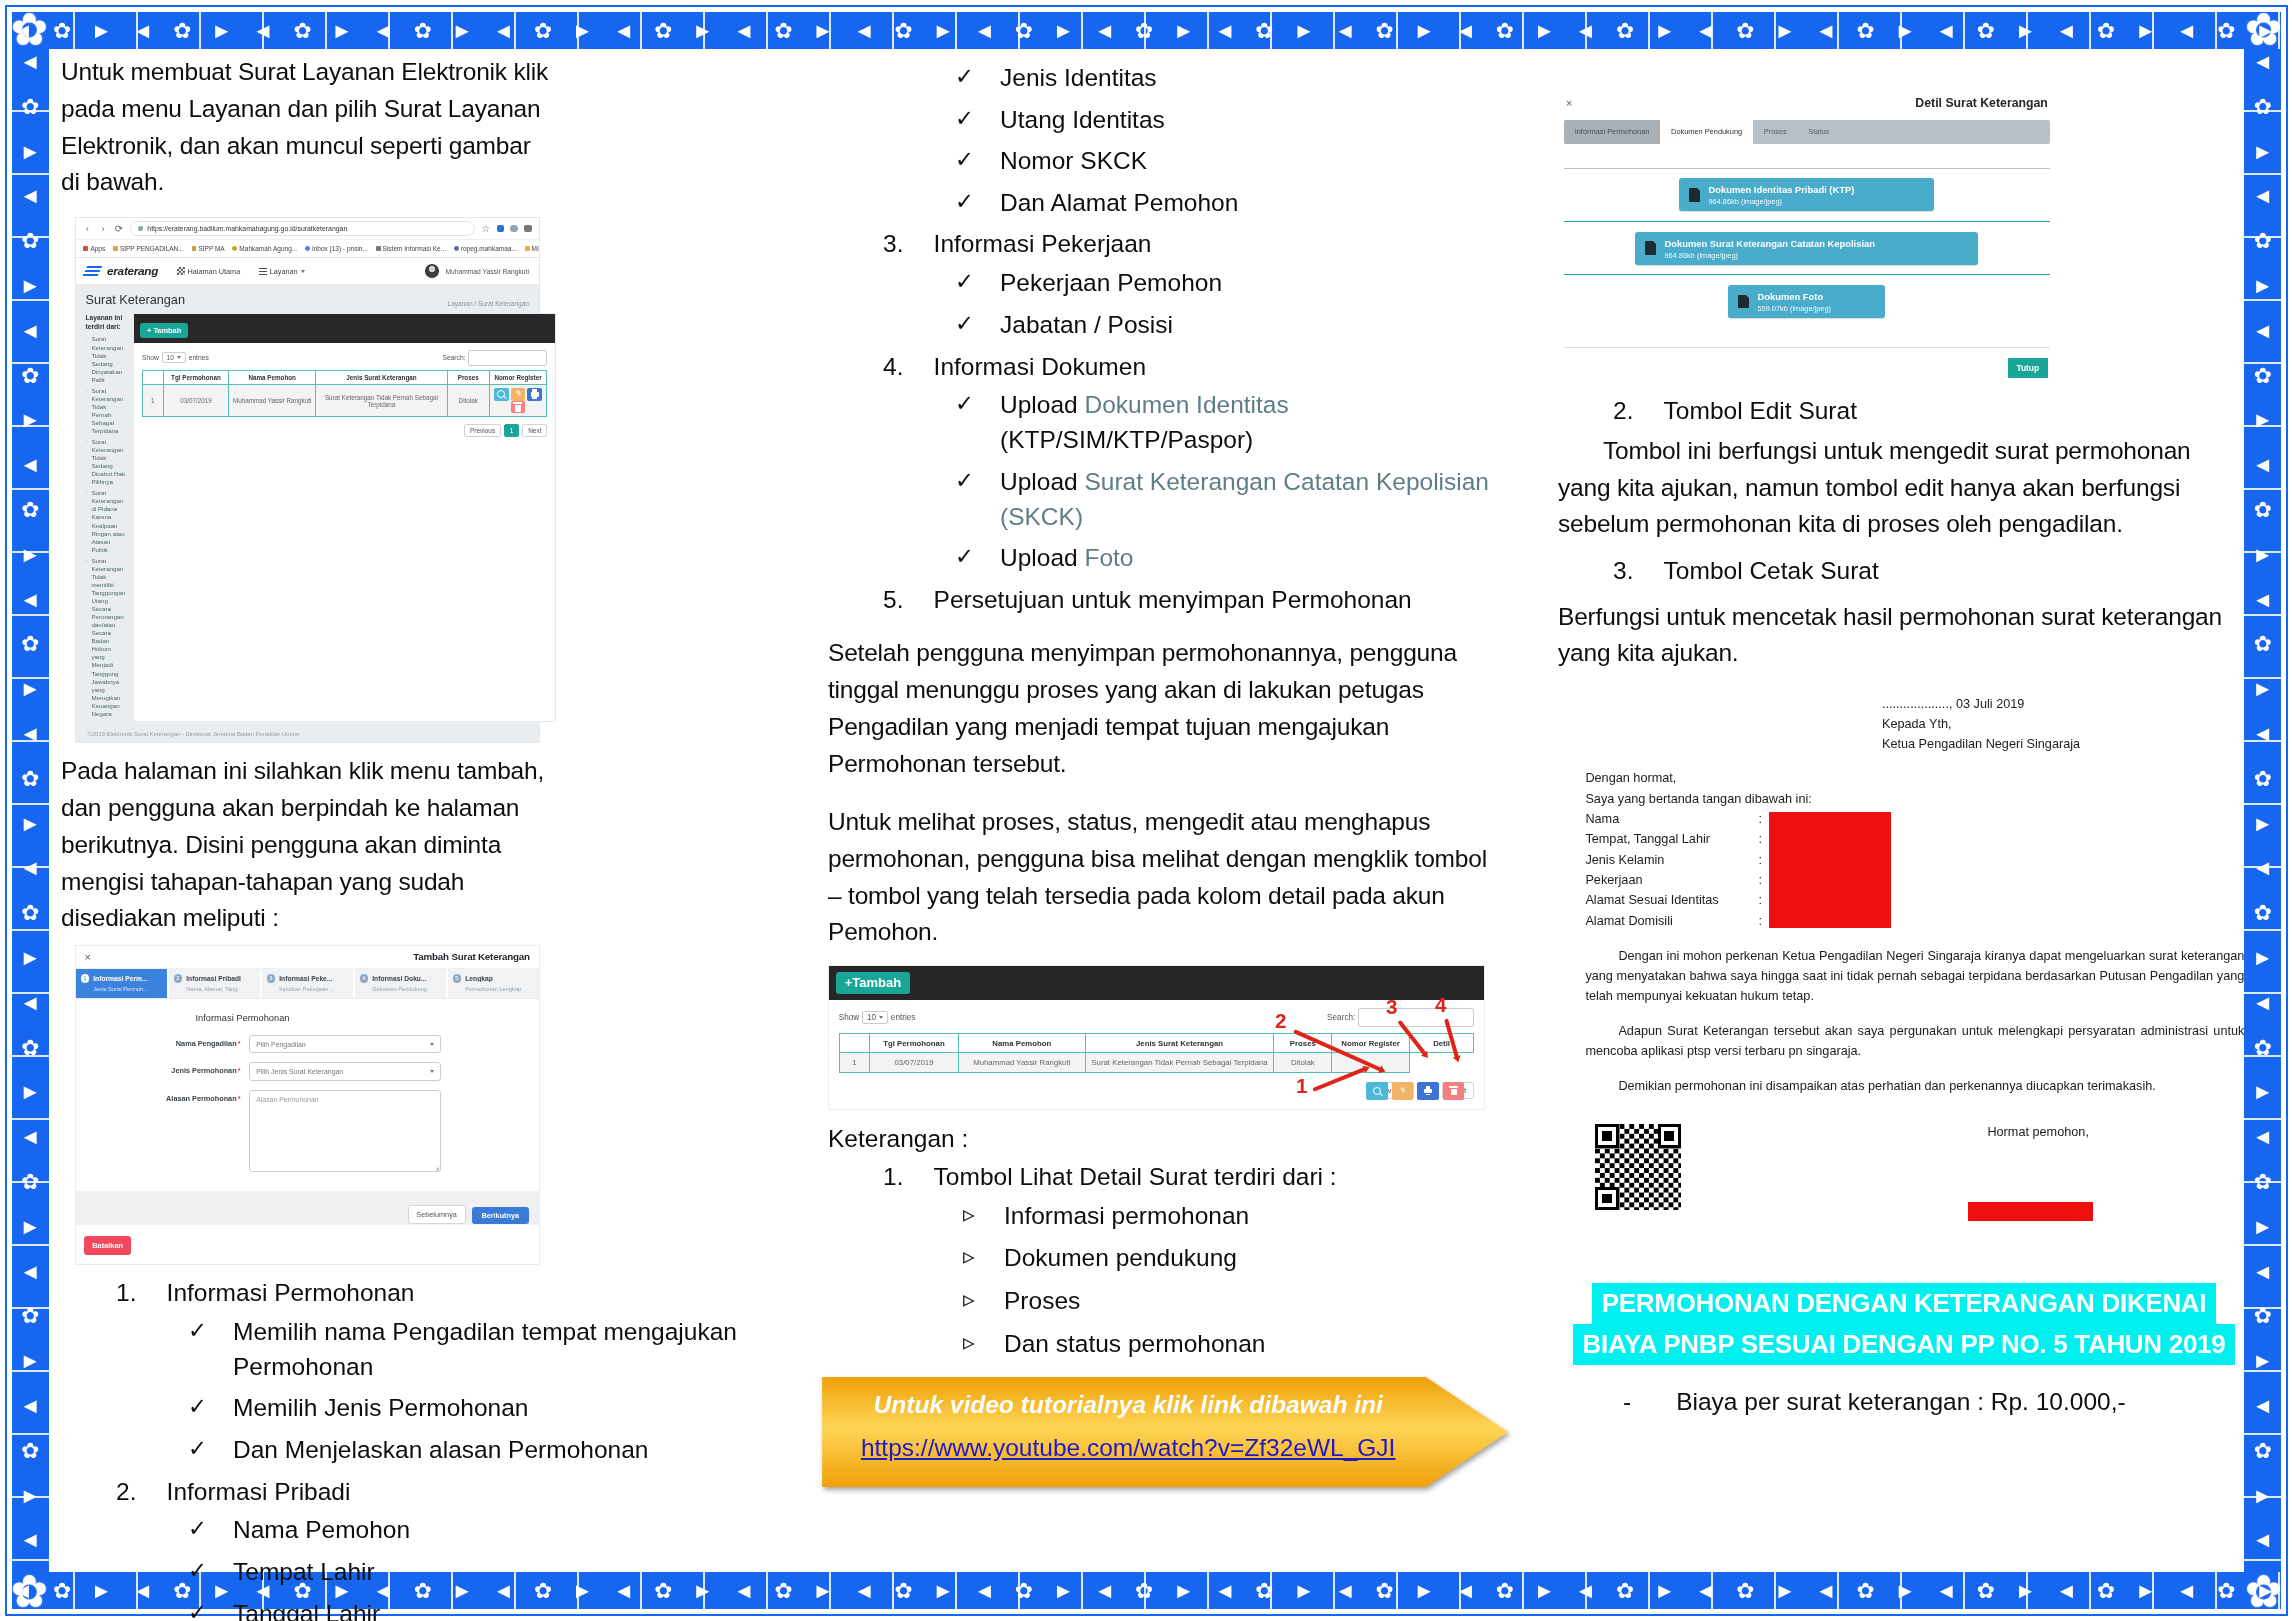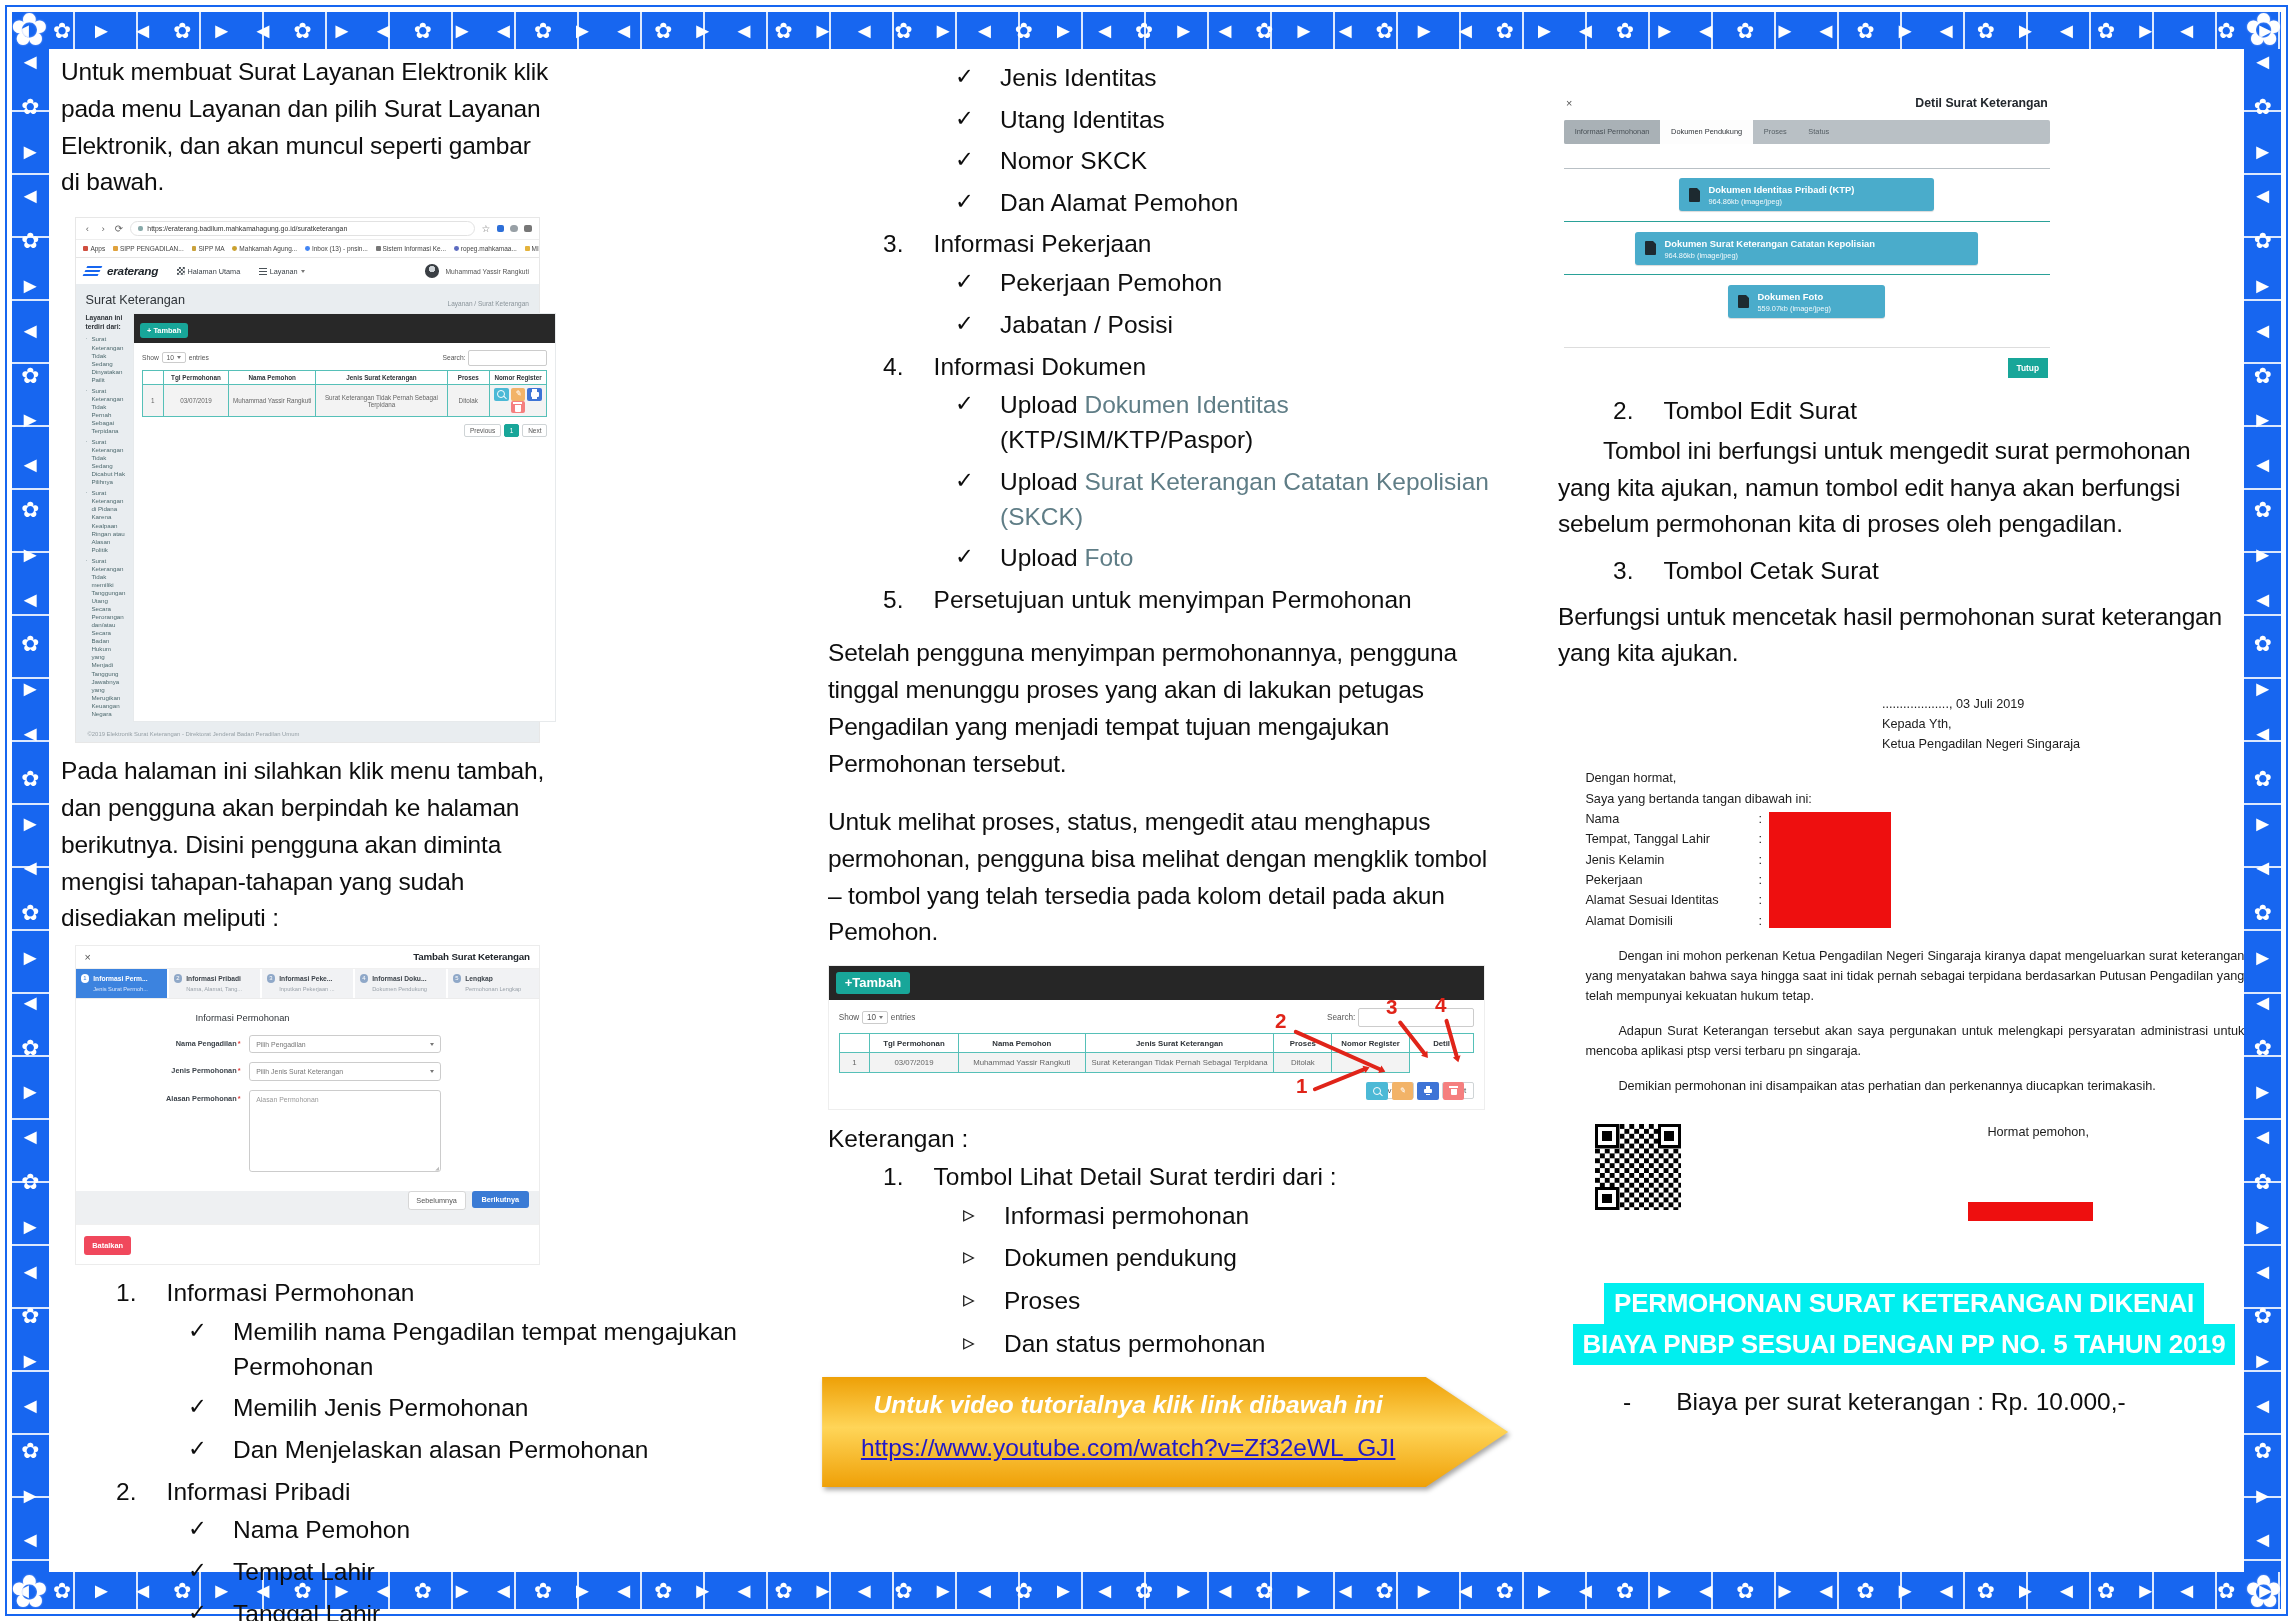--- a/index.html
+++ b/index.html
@@ -123,21 +123,21 @@
   .st-sub{font-size:5.7px;color:#9aa2aa;margin:2.9px 0 0 12.7px;white-space:nowrap;overflow:hidden;}
   .step.active .st-sub{color:#dce8fb;}
   .m-body{padding:11.8px 9.8px 9.8px;}
   .m-sec{font-size:9.3px;color:#2e3338;margin:2px 0 11.8px 110px;}
   .f-row{display:flex;margin-bottom:8.8px;}
   .f-lab{width:155px;text-align:right;font-size:7.3px;font-weight:bold;color:#3c434a;padding:3.9px 8.8px 0 0;}
   .req::after{content:"*";color:#e23c3c;margin-left:1px;}
   .f-sel{width:178px;height:16.7px;border:1px solid #ccc;border-radius:2.9px;display:flex;align-items:center;justify-content:space-between;padding:0 5.9px;font-size:6.9px;color:#777;background:#fff;}
   .f-area{width:178px;height:71px;border:1px solid #ccc;border-radius:2.9px;padding:4.9px 5.9px;font-size:6.9px;color:#999;background:#fff;position:relative;}
   .f-area::after{content:"◢";position:absolute;right:1px;bottom:0;font-size:4.9px;color:#bbb;}
-  .m-band{background:#eef0f2;height:33px;display:flex;justify-content:flex-end;align-items:flex-start;gap:5.9px;padding:0 9.8px;}
+  .m-band{background:#eef0f2;height:33px;display:flex;justify-content:flex-end;align-items:flex-end;gap:5.9px;padding:0 9.8px;}
   .btn-light{background:#fff;border:1px solid #d6d6d6;color:#555;font-size:7.3px;padding:3.9px 7.8px;border-radius:2.9px;}
   .btn-blue{background:#3a7bd5;color:#fff;font-weight:bold;font-size:7.3px;padding:3.9px 9.8px;border-radius:2.9px;}
   .m-foot{padding:8.8px 8.8px 9.8px;border-top:1px solid #f0f0f0;}
   .btn-red{display:inline-block;background:#f0485c;color:#fff;font-weight:bold;font-size:7.4px;padding:4.9px 7.8px;border-radius:2.9px;}
   
   .shot3{position:relative;width:655px;margin:13.7px 0 5.9px 0;background:#fff;border:1px solid #eee;font-size:7.8px;}
   .s3-dark{background:#262626;padding:5.9px 6.9px;}
   .s3-dark .btn-teal{font-size:13px;padding:3.9px 8.8px;}
   .s3-ctrl{display:flex;justify-content:space-between;align-items:center;padding:7.8px 9.8px 5.9px;font-size:8.2px;color:#555;}
   .s3 .mini-input{width:110px;height:14.7px;}
@@ -652,21 +652,21 @@
             <b class="f1"></b>
             <b class="f2"></b>
             <b class="f3"></b>
           </div>
         <div class="l-sign-lab">Hormat pemohon,</div>
         <div class="l-redbox2"></div>
       </div>
     </div>
 
     <div class="notice">
-      <span class="hl">PERMOHONAN SURAT KETERANGAN DIKENAI</span><br>
+      <span class="hl">PERMOHONAN DENGAN KETERANGAN DIKENAI</span><br>
       <span class="hl">BIAYA PNBP SESUAI DENGAN PP NO. 5 TAHUN 2019</span>
     </div>
     <div class="fee">
       <span>-</span>
       <span>Biaya per surat keterangan : Rp. 10.000,-</span>
     </div>
   </div>
 
 </div>
 

